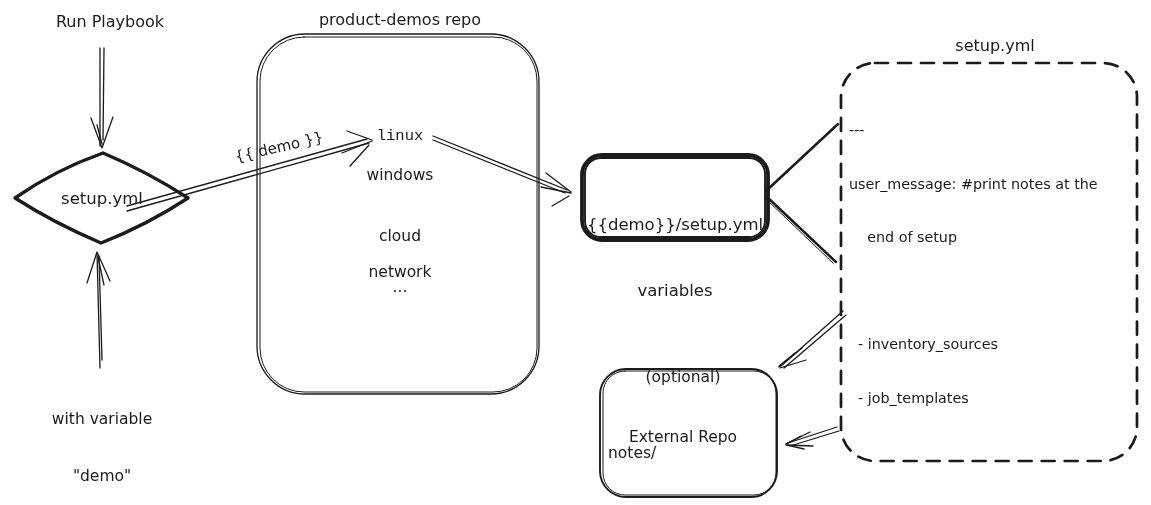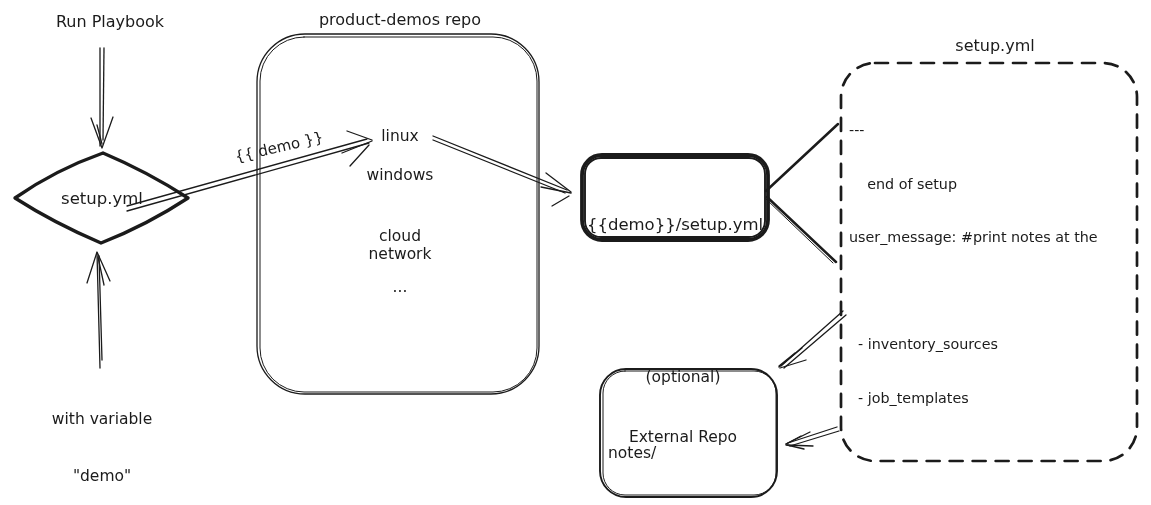--- a/index.html
+++ b/index.html
@@ -129,36 +129,37 @@
 
   <div class="label diamond-lbl center">setup.yml</div>
 
   <div class="label with-variable center">
     <div>with variable</div>
     <div>"demo"</div>
   </div>
 
   <div class="label repo-title center">product-demos repo</div>
 
-  <div class="repo-item" style="top:127px;">linux</div>
+  <div class="repo-item" style="top:127px;font-family:Liberation Mono, monospace;">linux</div>
   <div class="repo-item" style="top:166px;">windows</div>
   <div class="repo-item" style="top:206px;margin-top:21px;">cloud</div>
-  <div class="repo-item" style="top:245px;">network</div>
+  <div class="repo-item" style="top:263px;">network</div>
   <div class="repo-item" style="top:278px;">...</div>
 
   <div class="label vars-lbl center">
     <div>{{demo}}/setup.yml</div>
+    <div>variables</div>
   </div>
 
   <div class="label setup-title center">setup.yml</div>
 
   <div class="label yaml-block">
     <div class="yaml-line">---</div>
+    <div class="yaml-line">user_message: #print notes at the</div>
     <div class="yaml-line">    end of setup</div>
-    <div class="yaml-line">user_message: #print notes at the</div>
     <div class="yaml-line"></div>
     <div class="yaml-line">  - inventory_sources</div>
     <div class="yaml-line">  - job_templates</div>
     
     
     
     
     
     
     

